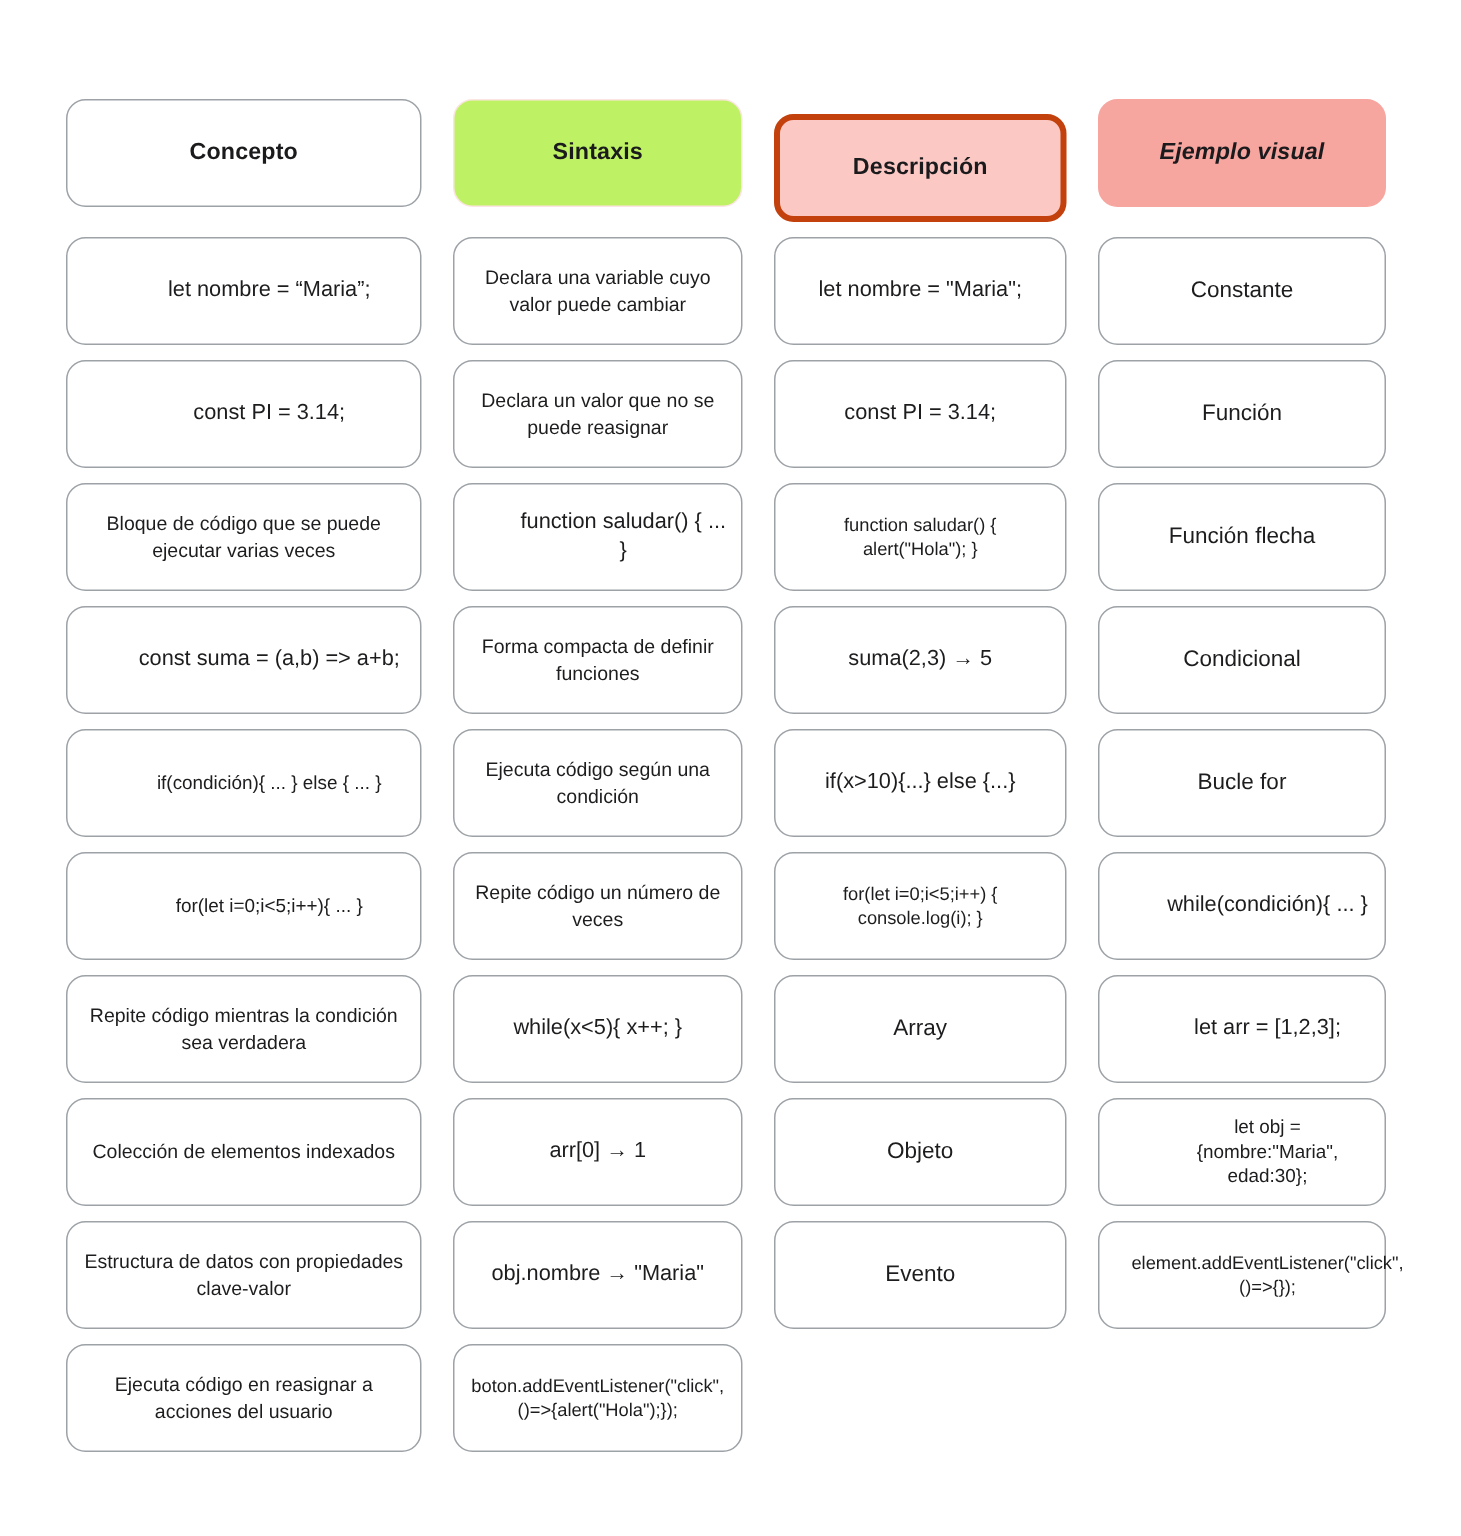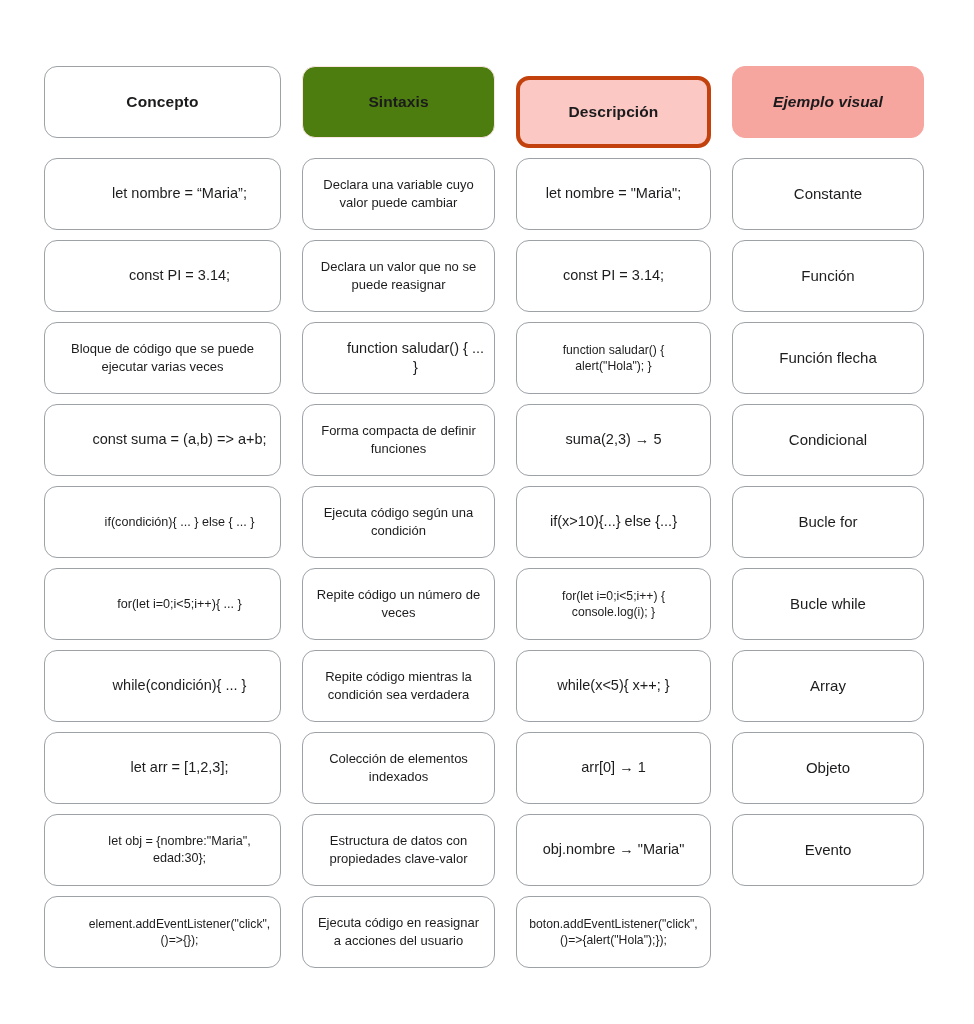--- a/index.html
+++ b/index.html
@@ -46,21 +46,21 @@
   
   .hdr {
     height: 72px;
     min-height: 72px;
     font-weight: 700;
     font-size: 15.5px;
     letter-spacing: 0.1px;
     color: #1b1b1d;
   }
   .hdr.c1 { background: #ffffff; border: 1px solid #9da2a7; }
-  .hdr.c2 { background: #4d7c0f; border: 1px solid #fce4e2; }
+  .hdr.c2 { background: #bef264; border: 1px solid #fce4e2; }
   .hdr.c3 { background: #fbc8c4; border: 4px solid #c2410c; margin-top: 10px; }
   .hdr.c4 { background: #f7a59f; border: 1px solid #f7a59f; font-style: italic; }
 
   
   .col-concepto  { font-size: 15px; }
   .col-sintaxis  { font-size: 14.5px; padding-left: 44px; }
   .col-desc      { font-size: 13px; line-height: 1.36; }
   .col-ejemplo   { font-size: 14.5px; }
 
   .cell.tight { font-size: 12.6px; }
@@ -91,21 +91,20 @@
       <div class="cell col-desc">Forma compacta de definir funciones</div>
       <div class="cell col-ejemplo">suma(2,3) → 5</div>
       <div class="cell col-concepto">Condicional</div>
       <div class="cell col-sintaxis tight">if(condición){ ... } else { ... }</div>
       <div class="cell col-desc">Ejecuta código según una condición</div>
       <div class="cell col-ejemplo">if(x&gt;10){...} else {...}</div>
       <div class="cell col-concepto">Bucle for</div>
       <div class="cell col-sintaxis tight">for(let i=0;i&lt;5;i++){ ... }</div>
       <div class="cell col-desc">Repite código un número de veces</div>
       <div class="cell col-ejemplo tighter">for(let i=0;i&lt;5;i++) { console.log(i); }</div>
-      <div class="cell col-concepto">Bucle while</div>
       <div class="cell col-sintaxis">while(condición){ ... }</div>
       <div class="cell col-desc">Repite código mientras la condición sea verdadera</div>
       <div class="cell col-ejemplo">while(x&lt;5){ x++; }</div>
       <div class="cell col-concepto">Array</div>
       <div class="cell col-sintaxis">let arr = [1,2,3];</div>
       <div class="cell col-desc">Colección de elementos indexados</div>
       <div class="cell col-ejemplo">arr[0] → 1</div>
       <div class="cell col-concepto">Objeto</div>
       <div class="cell col-sintaxis tight">let obj = {nombre:"Maria", edad:30};</div>
       <div class="cell col-desc">Estructura de datos con propiedades clave-valor</div>

